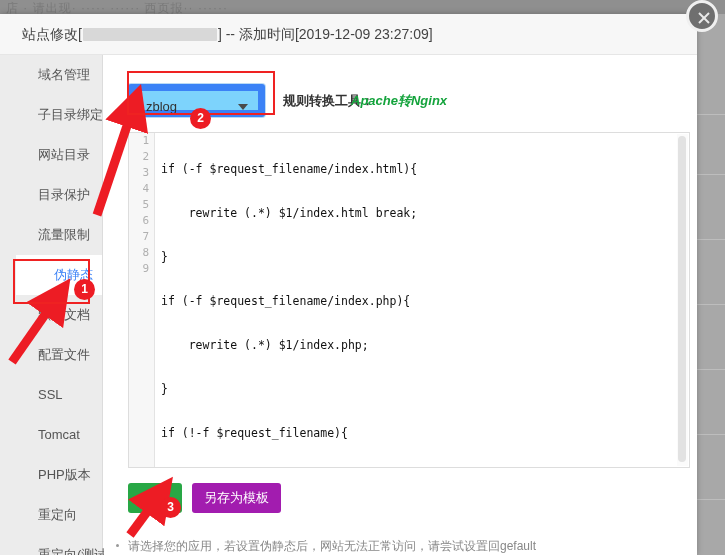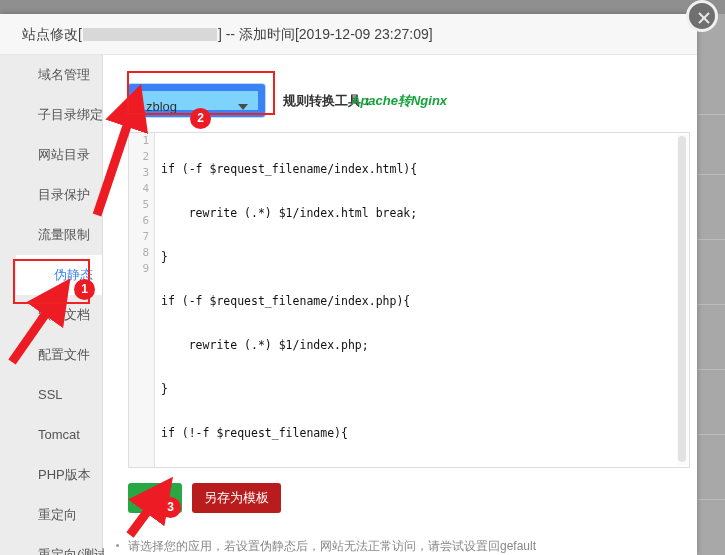--- a/index.html
+++ b/index.html
@@ -88,21 +88,21 @@
   }
 
   
   #btn-save{
     position:absolute;left:24px;top:428px;width:54px;height:30px;
     background:#28a745;border:none;border-radius:3px;color:#fff;font-size:13px;
     cursor:pointer;font-family:"Liberation Sans",sans-serif;
   }
   #btn-template{
     position:absolute;left:88px;top:428px;width:89px;height:30px;
-    background:#b91c1c;border:none;border-radius:3px;color:#fff;font-size:13px;
+    background:#a21caf;border:none;border-radius:3px;color:#fff;font-size:13px;
     cursor:pointer;font-family:"Liberation Sans",sans-serif;
   }
   #hint{
     position:absolute;left:24px;top:483px;font-size:12px;color:#888;white-space:nowrap;
   }
   #hint-dot{position:absolute;left:-12px;top:6px;width:3px;height:3px;border-radius:50%;background:#999;}
 
   
   #annotations{position:absolute;inset:0;pointer-events:none;}
   .ann-box{position:absolute;border:2px solid #ef2222;box-sizing:border-box;}
@@ -110,20 +110,21 @@
     position:absolute;width:21px;height:21px;border-radius:50%;background:#ed1c24;
     color:#fff;font-size:12px;font-weight:bold;text-align:center;line-height:21px;
     font-family:"Liberation Sans",sans-serif;
   }
 </style>
 </head>
 <body>
 
 <div id="page-backdrop">
   <div id="backdrop-topbar"></div>
+  <div id="backdrop-text">店 · 请出现· ····· ······ 西页报·· ······</div>
   <div id="backdrop-rightcol">
     <div class="backdrop-row" style="top:100px"></div>
     <div class="backdrop-row" style="top:160px"></div>
     <div class="backdrop-row" style="top:225px"></div>
     <div class="backdrop-row" style="top:290px"></div>
     <div class="backdrop-row" style="top:355px"></div>
     <div class="backdrop-row" style="top:420px"></div>
     <div class="backdrop-row" style="top:485px"></div>
   </div>
 </div>

